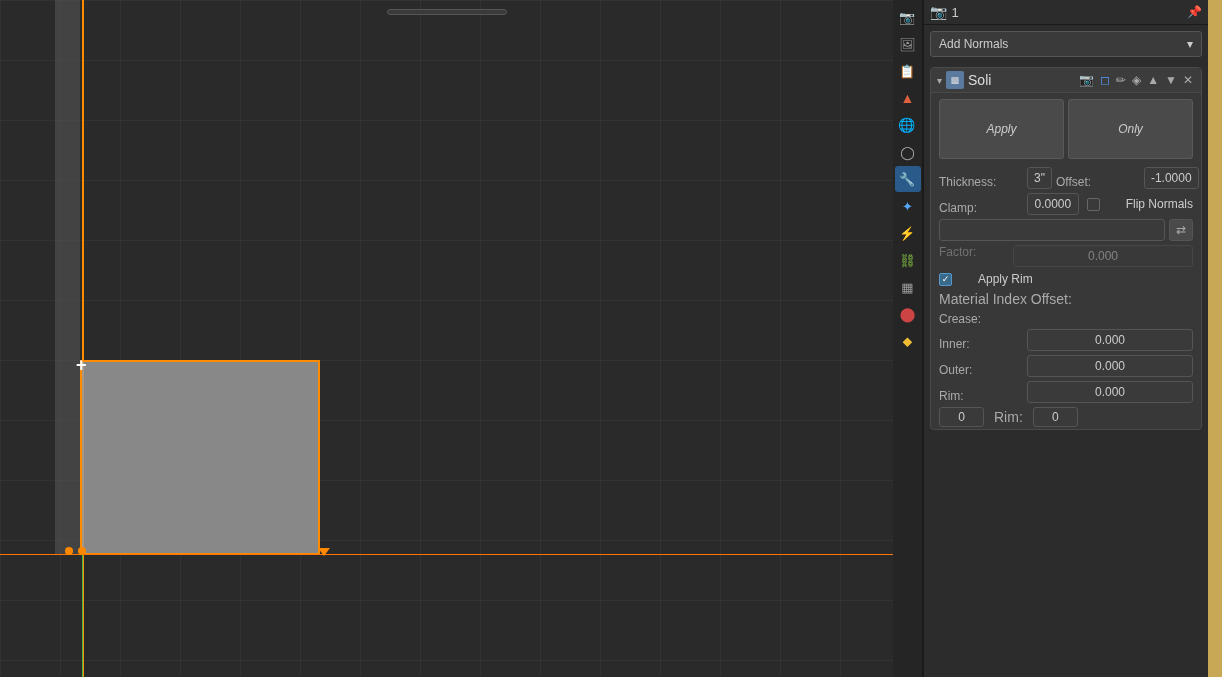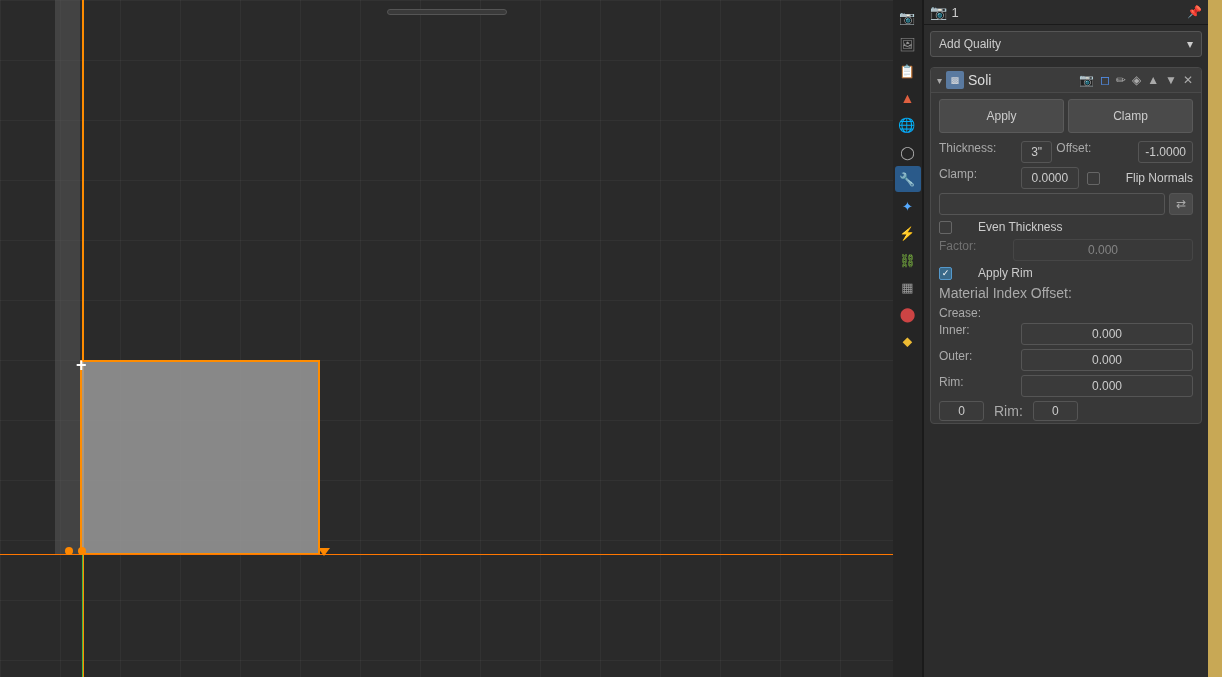--- a/index.html
+++ b/index.html
@@ -235,28 +235,29 @@
 
     
     .btn-row {
       display: flex;
       gap: 4px;
       padding: 6px 8px;
     }
 
     .btn {
       flex: 1;
-      padding: 9px;
+      padding: 22px;
       background: #4a4a4a;
       border: 1px solid #5a5a5a;
       border-radius: 3px;
       color: #ccc;
       text-align: center;
       cursor: pointer;
       font-size: 12px;
+      font-style: italic;
     }
 
     .field-label {
       color: #aaa;
       font-size: 12px;
       width: 70px;
       flex-shrink: 0;
     }
 
     .field-value {
@@ -273,22 +274,22 @@
     
     .two-col-fields {
       display: flex;
       padding: 2px 8px;
       gap: 4px;
     }
 
     .col-field {
       flex: 1;
       display: flex;
-      align-items: flex-start;
-      gap: 12px;
+      align-items: flex-end;
+      gap: 18px;
     }
 
     
     .checkbox-row {
       display: flex;
       align-items: center;
       padding: 3px 8px;
       gap: 6px;
     }
 
@@ -499,21 +500,21 @@
 
 <div class="properties-panel">
 
   <div class="panel-header">
     <span class="panel-header-icon">📷</span>
     <span class="panel-header-num">1</span>
     <span class="panel-header-pin">📌</span>
   </div>
 
   <div class="add-modifier">
-    <span>Add Quality</span>
+    <span>Add Normals</span>
     <span>▾</span>
   </div>
 
   <div class="modifier-block">
 
     <div class="modifier-header">
       <span class="modifier-arrow">▾</span>
       <div class="modifier-icon-box" style="background:#5a7aa0;font-size:9px;color:#ddd;">▩</div>
       <span class="modifier-name">Soli</span>
 
@@ -530,21 +531,21 @@
         <span class="modifier-header-icon">▲</span>
 
         <span class="modifier-header-icon">▼</span>
 
         <span class="modifier-header-icon">✕</span>
       </div>
     </div>
 
     <div class="btn-row">
       <div class="btn">Apply</div>
-      <div class="btn">Clamp</div>
+      <div class="btn">Only</div>
     </div>
 
     <div class="two-col-fields">
       <div class="col-field">
         <span class="field-label">Thickness:</span>
         <div class="field-value">3"</div>
       </div>
       <div class="col-field">
         <span class="field-label">Offset:</span>
         <div class="field-value">-1.0000</div>
@@ -560,24 +561,20 @@
         <div class="cb"></div>
         <span class="cb-label">Flip Normals</span>
       </div>
     </div>
 
     <div class="arrow-widget">
       <div class="arrow-input"></div>
       <div class="swap-btn">⇄</div>
     </div>
 
-    <div class="checkbox-row">
-      <div class="cb"></div>
-      <span class="cb-label">Even Thickness</span>
-    </div>
 
     <div class="factor-row">
       <span class="field-label">Factor:</span>
       <div class="field-value">0.000</div>
     </div>
 
 
     <div class="checkbox-row">
       <div class="cb checked">✓</div>
       <span class="cb-label">Apply Rim</span>

